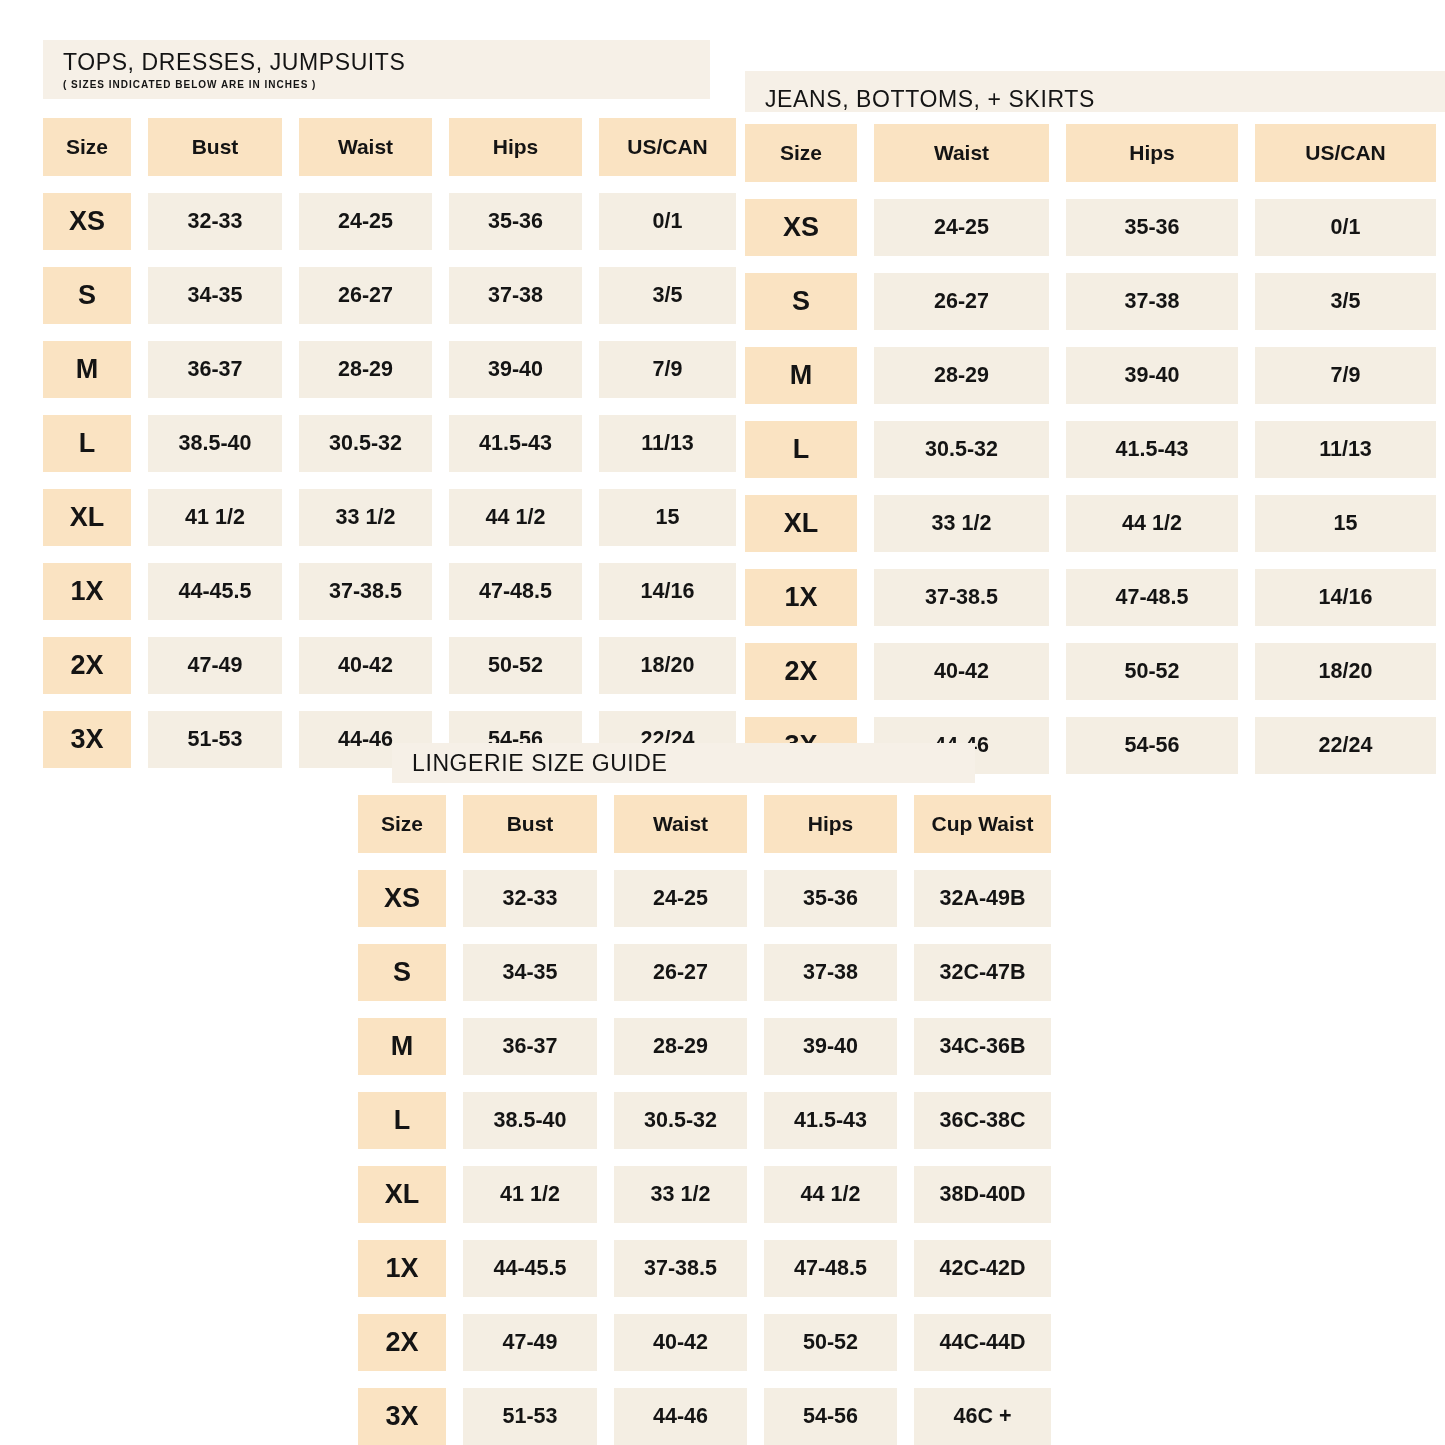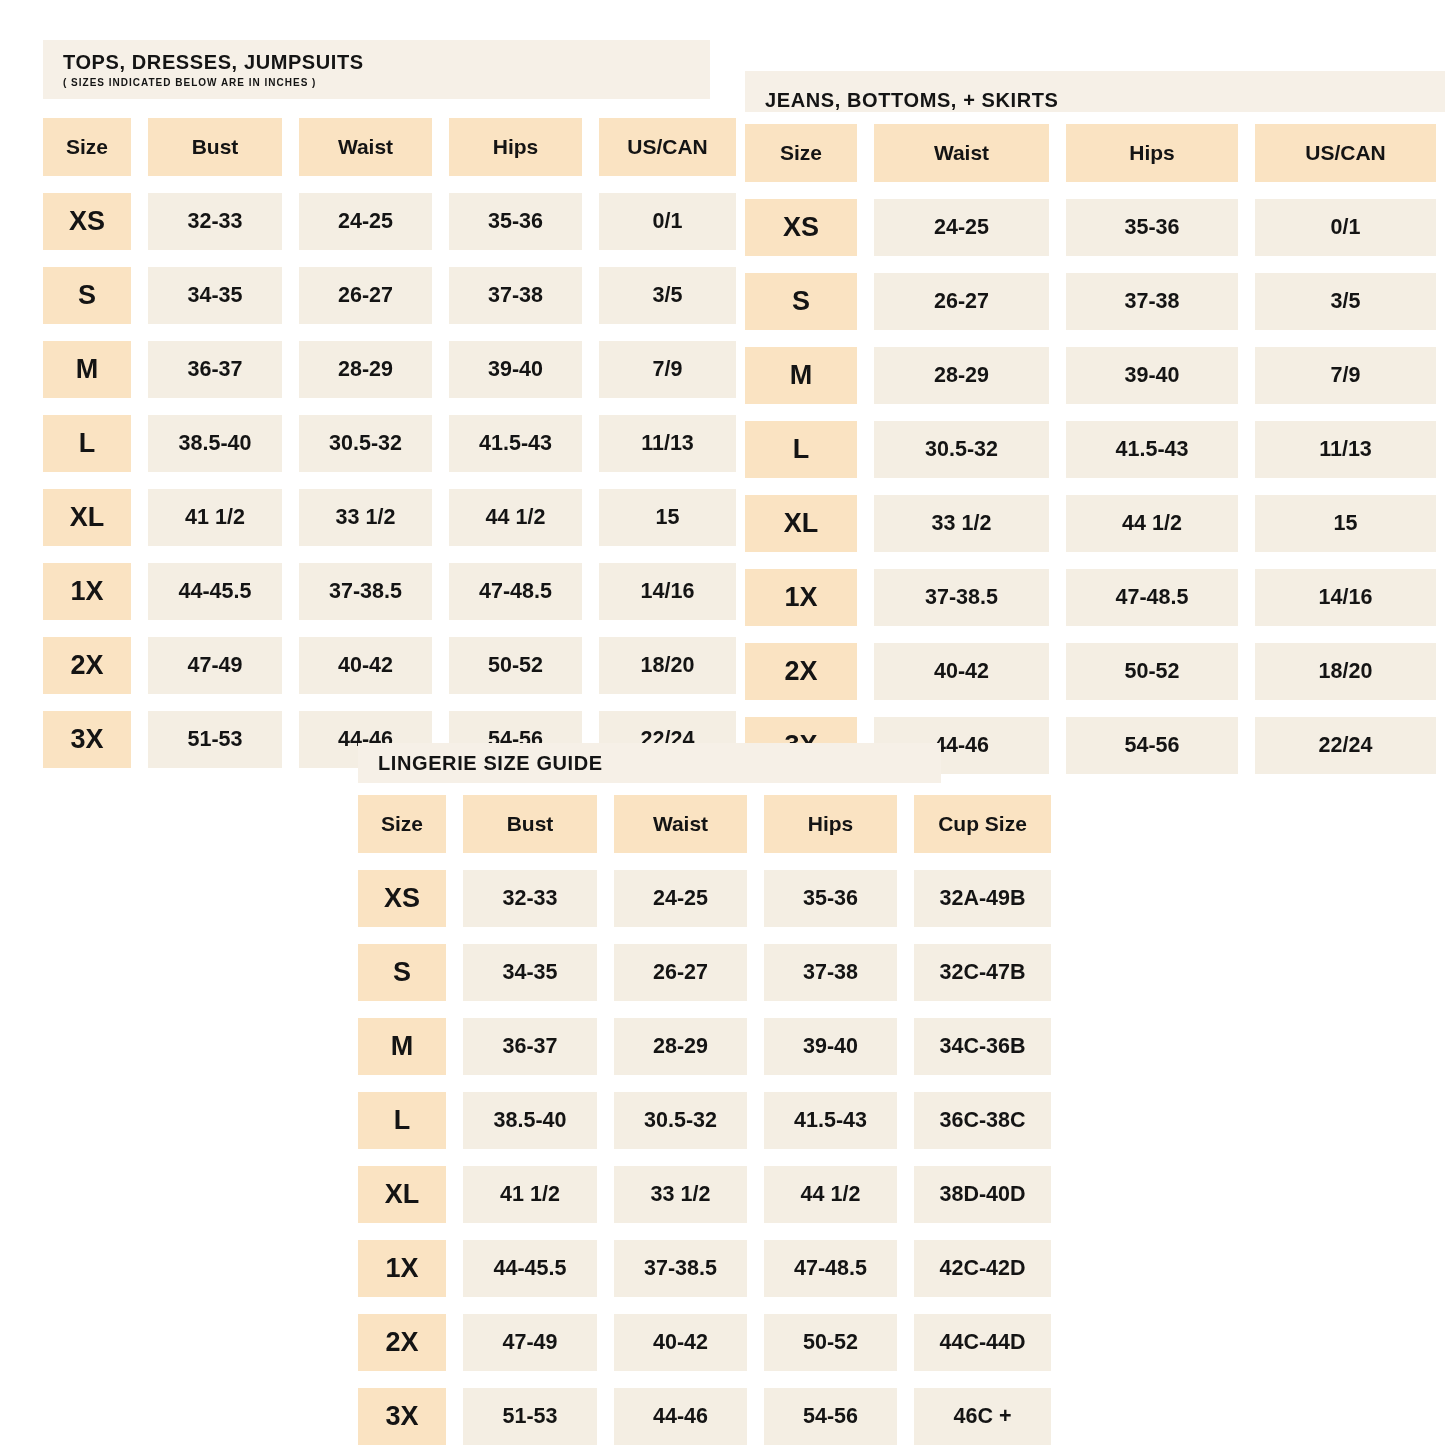--- a/index.html
+++ b/index.html
@@ -20,22 +20,22 @@
   }
   .table-card { position: absolute; }
   .banner {
     background: var(--banner-bg);
     padding-left: 20px;
     display: flex;
     flex-direction: column;
     justify-content: center;
   }
   .banner .title {
-    font-weight: bold;
-    font-size: 20px;
+    font-weight: normal;
+    font-size: 23px;
     letter-spacing: 0.6px;
     line-height: 1.15;
     white-space: nowrap;
   }
   .banner .subtitle {
     font-weight: bold;
     font-size: 10px;
     letter-spacing: 1px;
     margin-top: 3px;
     white-space: nowrap;
@@ -61,21 +61,21 @@
   
   #tops     { left: 43px;  top: 40px; }
   #tops .banner     { width: 667px; height: 59px; }
   #tops .grid       { margin-top: 19px; }
 
   #jeans    { left: 745px; top: 71px; }
   #jeans .banner    { width: 795px; height: 41px; justify-content: flex-end; }
   #jeans .grid      { margin-top: 12px; }
 
   #lingerie { left: 358px; top: 743px; }
-  #lingerie .banner { width: 583px; height: 40px; }
+  #lingerie .banner { width: 583px; height: 40px; margin-left: 34px; }
   #lingerie .grid   { margin-top: 12px; }
 </style>
 </head>
 <body>
 
 <section class="table-card" id="tops">
   <header class="banner">
     <div class="title">TOPS, DRESSES, JUMPSUITS</div>
     <div class="subtitle">( SIZES INDICATED BELOW ARE IN INCHES )</div>
   </header>
@@ -174,21 +174,21 @@
 
 <section class="table-card" id="lingerie">
   <header class="banner">
     <div class="title">LINGERIE SIZE GUIDE</div>
   </header>
   <div class="grid cols-5a">
       <div class="cell head">Size</div>
       <div class="cell head">Bust</div>
       <div class="cell head">Waist</div>
       <div class="cell head">Hips</div>
-      <div class="cell head">Cup Size</div>
+      <div class="cell head">Cup Waist</div>
       <div class="cell size">XS</div>
       <div class="cell data">32-33</div>
       <div class="cell data">24-25</div>
       <div class="cell data">35-36</div>
       <div class="cell data">32A-49B</div>
       <div class="cell size">S</div>
       <div class="cell data">34-35</div>
       <div class="cell data">26-27</div>
       <div class="cell data">37-38</div>
       <div class="cell data">32C-47B</div>

